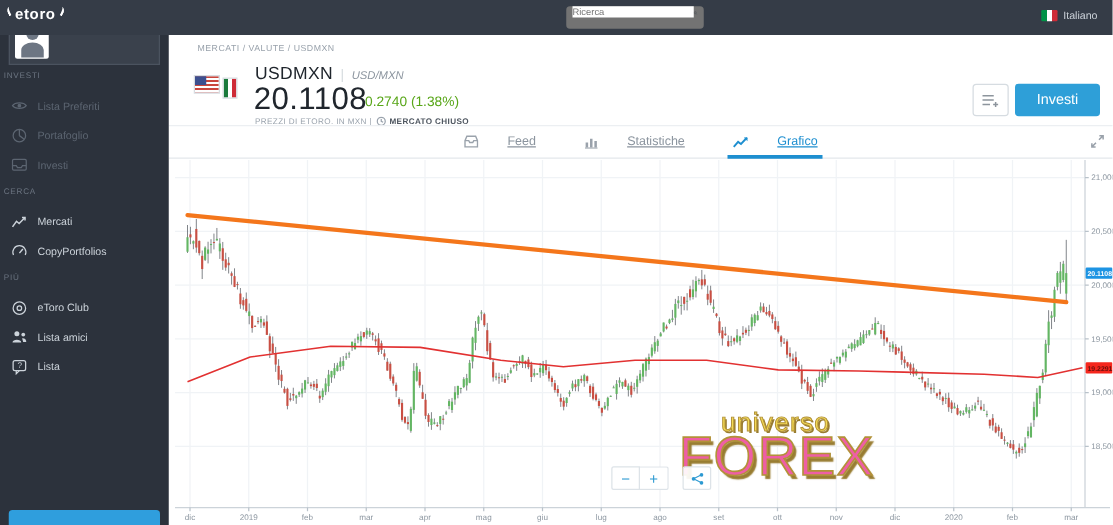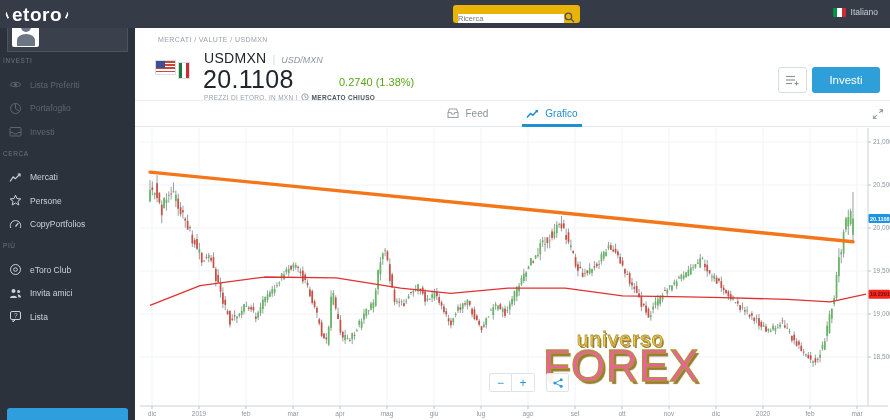--- a/index.html
+++ b/index.html
@@ -1,24 +1,24 @@
 <!DOCTYPE html>
 <html><head>
 <meta charset="utf-8">
 <style>
   * { margin:0; padding:0; box-sizing:border-box; }
   html,body { width:890px; height:420px; overflow:hidden; background:#fff;
     font-family:"Liberation Sans", sans-serif; }
 
   
   #topbar { position:absolute; left:0; top:0; width:890px; height:28px; background:#353c47; z-index:5; }
-  #logo { position:absolute; left:7px; top:4px; color:#fff; font-size:19px; font-weight:bold; letter-spacing:.5px; }
+  #logo { position:absolute; left:7px; top:4px; color:#fff; font-size:12px; font-weight:bold; letter-spacing:.5px; }
   .horn { display:inline-block; width:5px; height:7px; border-left:2px solid #fff; border-radius:70% 0 0 0; transform:rotate(-28deg) translateY(-3px); }
   .horn.r { border-left:none; border-right:2px solid #fff; border-radius:0 70% 0 0; transform:rotate(28deg) translateY(-3px); }
-  #searchbox { position:absolute; left:453px; top:5px; width:127px; height:18px; background:#eab308; border-radius:3px; display:flex; align-items:flex-end; padding:0 5px; }
+  #searchbox { position:absolute; left:453px; top:5px; width:110px; height:18px; background:#737373; border-radius:3px; display:flex; align-items:flex-start; padding:0 5px; }
   #searchbox input { flex:1; border:none; outline:none; font-size:7.5px; color:#333; font-family:"Liberation Sans",sans-serif; }
   #lang { position:absolute; right:12px; top:7px; display:flex; align-items:center; gap:5px; color:#ccd2d9; font-size:8.5px; }
   .itflag { width:13px; height:9px; background:linear-gradient(90deg,#009246 33%,#fff 33%,#fff 66%,#ce2b37 66%); border-radius:1px; }
 
   
   #sidebar { position:absolute; left:0; top:0; width:135px; height:420px; background:#2c323c; z-index:4; }
   #avatar-panel { margin:10px 7px 0; height:42px; background:#3a414c; border:1px solid #4b535f; display:flex; align-items:center; padding-left:4px; }
   #avatar { width:27px; height:31px; background:#fff; border-radius:2px; position:relative; overflow:hidden; }
   #avatar:before { content:""; position:absolute; left:8.5px; top:6px; width:10px; height:10px; background:#6d7683; border-radius:50%; }
   #avatar:after { content:""; position:absolute; left:4.5px; top:18px; width:18px; height:12px; background:#6d7683; border-radius:50% 50% 0 0; }
@@ -38,29 +38,29 @@
   .usflag { position:absolute; left:0; top:2px; width:21px; height:15px; border:1px solid #d8dde2;
     background:repeating-linear-gradient(#c9463d 0 1.6px,#fff 1.6px 3.2px); }
   .usflag:before { content:""; position:absolute; left:0; top:0; width:9px; height:7px; background:#3c4f8f; }
   .mxflag { position:absolute; left:23px; top:4px; width:12px; height:17px; border:1px solid #d8dde2;
     background:linear-gradient(90deg,#1a7a3c 33%,#fff 33%,#fff 66%,#ce2b37 66%); }
   #symrow { position:absolute; left:69px; top:22px; display:flex; align-items:baseline; gap:6px; }
   #symbol { font-size:14px; font-weight:normal; color:#20262d; letter-spacing:.3px; }
   .vsep { color:#d4dade; font-size:11px; }
   #pairname { font-size:9px; font-style:italic; color:#8c959f; }
   #price { position:absolute; left:68px; top:37px; font-size:25px; color:#20262d; font-weight:500; letter-spacing:.3px; }
-  #change { position:absolute; left:157px; top:48px; font-size:11px; color:#58a618;padding-left:47px; }
+  #change { position:absolute; left:157px; top:48px; font-size:11px; color:#58a618; }
   #pricenote { position:absolute; left:69px; top:65px; font-size:6.5px; color:#9aa3ad; letter-spacing:.3px; display:flex; align-items:center; gap:3px; }
   #market-status { color:#4d555f; font-weight:bold; }
   #watch-btn { position:absolute; left:643px; top:39px; width:29px; height:26px; background:#fff; border:1px solid #d6dce1; border-radius:3px; display:flex; align-items:center; justify-content:center; cursor:pointer; }
   #invest-btn { position:absolute; left:677px; top:39px; width:68px; height:26px; background:#2e9fd8; border:none; border-radius:3px; color:#fff; font-size:11.5px; font-family:"Liberation Sans",sans-serif; cursor:pointer; }
 
   
   #tabbar { position:absolute; left:0px; top:72px; width:755px; height:27px; border-top:1px solid #eceff2; border-bottom:1px solid #e3e8ec; display:flex; justify-content:center; align-items:stretch; gap:34px; background:#fff; }
-  .tab { display:flex; align-items:center; gap:6px; font-size:10px; color:#8b949e; cursor:pointer; position:relative; padding:0 2px; }
+  .tab { display:flex; align-items:center; gap:23px; font-size:10px; color:#8b949e; cursor:pointer; position:relative; padding:0 2px;text-decoration:underline; }
   .tab.active { color:#1e8fd0; }
   .tab.active:after { content:""; position:absolute; left:-2px; right:-2px; bottom:-1px; height:3px; background:#1e8fd0; }
   #expand-btn { position:absolute; right:6px; top:78px; cursor:pointer; }
 
   
   #chart-svg { position:absolute; left:135px; top:127px; z-index:1; }
   #chart-svg text { font-family:"Liberation Sans",sans-serif; }
 
   
   #watermark { position:absolute; left:543px; top:331px; width:155px; text-align:center; z-index:2; opacity:.88; pointer-events:none; line-height:.8; }
@@ -126,26 +126,20 @@
   <div class="side-items first-items">
     <div class="side-item">
       <svg width="13" height="13" viewBox="0 0 13 13">
           <polyline points="1,10.5 4.2,6 6.3,7.8 11,3" fill="none" stroke="currentColor" stroke-width="1.2"></polyline>
           <path d="M8.6,3 h2.4 v2.4" fill="none" stroke="currentColor" stroke-width="1.2"></path>
         </svg>
       <span>Mercati</span>
     </div>
     <div class="side-item">
       <svg width="13" height="13" viewBox="0 0 13 13">
-          <path d="M6.5,1.2 L8,4.6 L11.8,4.9 L8.9,7.4 L9.8,11 L6.5,9 L3.2,11 L4.1,7.4 L1.2,4.9 L5,4.6 Z" fill="none" stroke="currentColor" stroke-width="1"></path>
-        </svg>
-      <span>Persone</span>
-    </div>
-    <div class="side-item">
-      <svg width="13" height="13" viewBox="0 0 13 13">
           <path d="M1.8,10 A5.2,5.2 0 1 1 11.2,10" fill="none" stroke="currentColor" stroke-width="1"></path>
           <line x1="6.5" y1="8.5" x2="9.3" y2="5.2" stroke="currentColor" stroke-width="1.2"></line>
         </svg>
       <span>CopyPortfolios</span>
     </div>
   </div>
 
   <div class="side-label gap">PIÙ</div>
   <div class="side-items first-items">
     <div class="side-item">
@@ -155,21 +149,21 @@
         </svg>
       <span>eToro Club</span>
     </div>
     <div class="side-item">
       <svg width="13" height="13" viewBox="0 0 13 13">
           <circle cx="4.5" cy="4" r="2" fill="currentColor"></circle>
           <path d="M1,11 C1,8 8,8 8,11 Z" fill="currentColor"></path>
           <circle cx="9.6" cy="4.6" r="1.5" fill="currentColor"></circle>
           <path d="M8.7,7.6 C11,7.4 12,8.8 12,10.6 L9.5,10.6" fill="currentColor"></path>
         </svg>
-      <span>Invita amici</span>
+      <span>Lista amici</span>
     </div>
     <div class="side-item">
       <svg width="13" height="13" viewBox="0 0 13 13">
           <rect x="1.5" y="1.5" width="10" height="8" rx="1.5" fill="none" stroke="currentColor" stroke-width="1"></rect>
           <path d="M4,9.5 L4,12 L6.5,9.5" fill="none" stroke="currentColor" stroke-width="1"></path>
           <text x="5" y="7.6" font-size="6.5" fill="currentColor">?</text>
         </svg>
       <span>Lista</span>
     </div>
   </div>
@@ -214,20 +208,31 @@
   </div>
   <button id="invest-btn">Investi</button>
 
   <div id="tabbar">
     <div class="tab">
       <svg width="12" height="11" viewBox="0 0 12 11">
           <path d="M2.5,1 h7 l1.5,3.5 v5 h-10 v-5 Z" fill="none" stroke="#9aa2ab" stroke-width="1.1"></path>
           <path d="M1,4.5 h3 l.8,1.5 h2.4 l.8,-1.5 h3" fill="none" stroke="#9aa2ab" stroke-width="1.1"></path>
         </svg>
       <span>Feed</span>
+    </div>
+    <div class="tab">
+      <svg width="12" height="11" viewBox="0 0 12 11">
+          <g fill="#9aa2ab">
+            <rect x="1.5" y="6" width="2" height="4"></rect>
+            <rect x="5" y="3" width="2" height="7"></rect>
+            <rect x="8.5" y="4.8" width="2" height="5.2"></rect>
+          </g>
+          <line x1="1" y1="10.5" x2="11" y2="10.5" stroke="#9aa2ab"></line>
+        </svg>
+      <span>Statistiche</span>
     </div>
     <div class="tab active">
       <svg width="13" height="11" viewBox="0 0 13 11">
           <polyline points="1,9.5 4.5,5.5 6.8,7.2 11.5,2.2" fill="none" stroke="#1e8fd0" stroke-width="1.5"></polyline>
           <path d="M9,2 h3 v3 Z" fill="#1e8fd0"></path>
         </svg>
       <span>Grafico</span>
     </div>
   </div>
   <div id="expand-btn">

